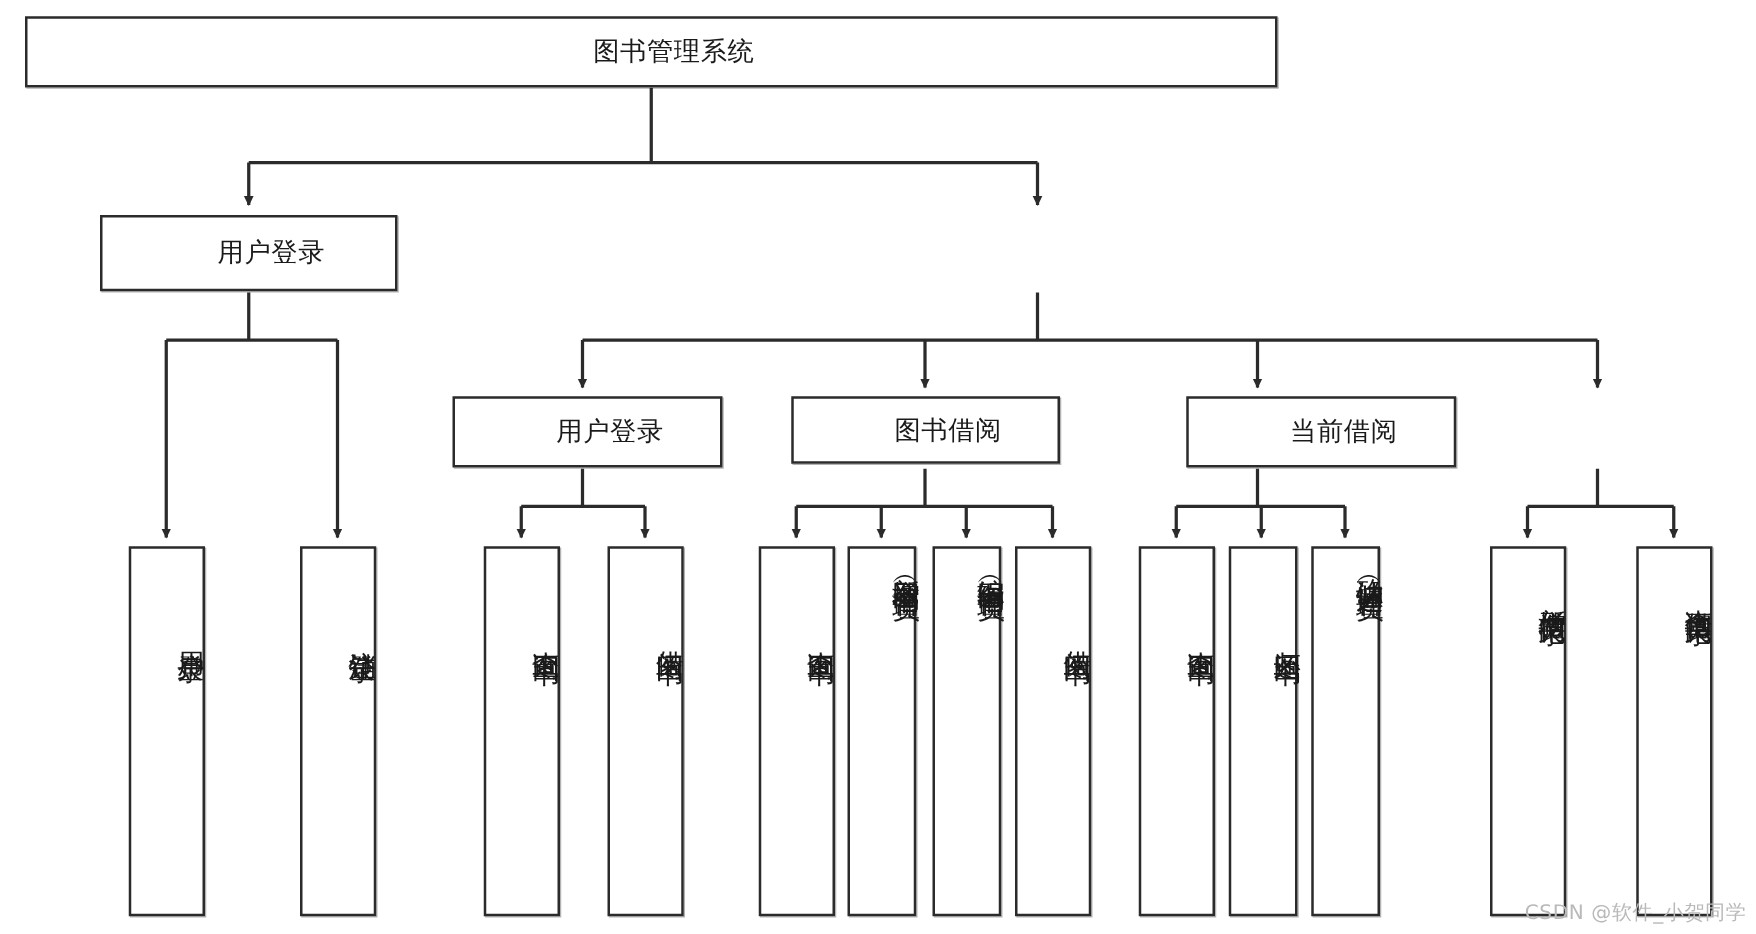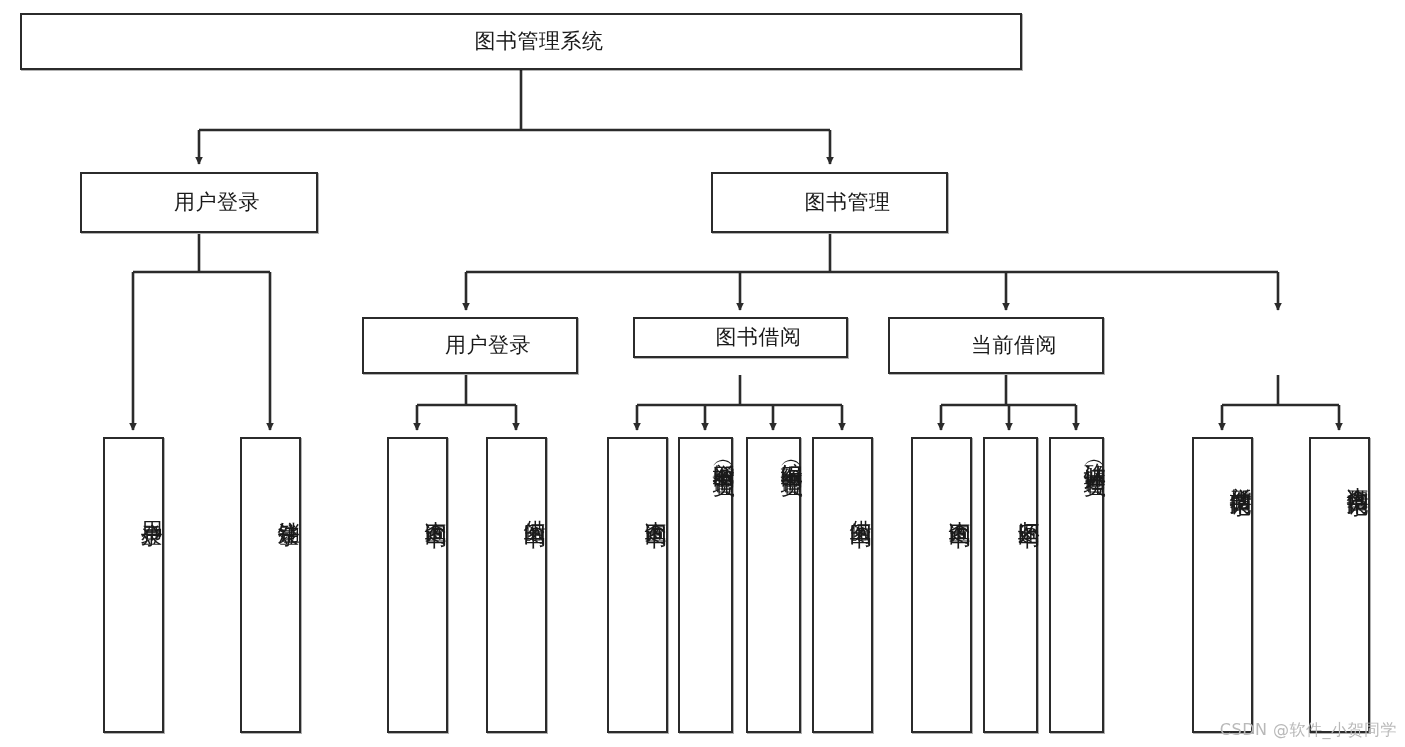--- a/index.html
+++ b/index.html
@@ -131,33 +131,30 @@
   </svg>
 
   <div class="node h-node root" style="left:20px; top:13px; width:1002px; height:57px;">
     <span class="lbl">图书管理系统</span>
   </div>
 
   <div class="node h-node" style="left:80px; top:172px; width:238px; height:61px;">
     <span class="lbl">用户登录</span>
   </div>
 
-  <div class="node h-node" style="left:711px; top:172px; width:237px; height:61px;">
-    <span class="lbl">图书管理</span>
-  </div>
 
   <div class="node h-node" style="left:362px; top:317px; width:216px; height:57px;">
     <span class="lbl">用户登录</span>
   </div>
 
-  <div class="node h-node" style="left:633px; top:317px; width:215px; height:41px;">
+  <div class="node h-node" style="left:633px; top:317px; width:215px; height:54px;">
     <span class="lbl">图书借阅</span>
   </div>
 
-  <div class="node h-node" style="left:888px; top:317px; width:216px; height:57px;">
+  <div class="node h-node" style="left:949px; top:317px; width:216px; height:57px;">
     <span class="lbl">当前借阅</span>
   </div>
 
 
   <div class="node v-node" style="left:103px; top:437px; width:61px; height:296px; padding-top:64px;">
     <span class="lbl">用户登录</span>
   </div>
 
   <div class="node v-node" style="left:240px; top:437px; width:61px; height:296px; padding-top:64px;">
     <span class="lbl">注销登录</span>

